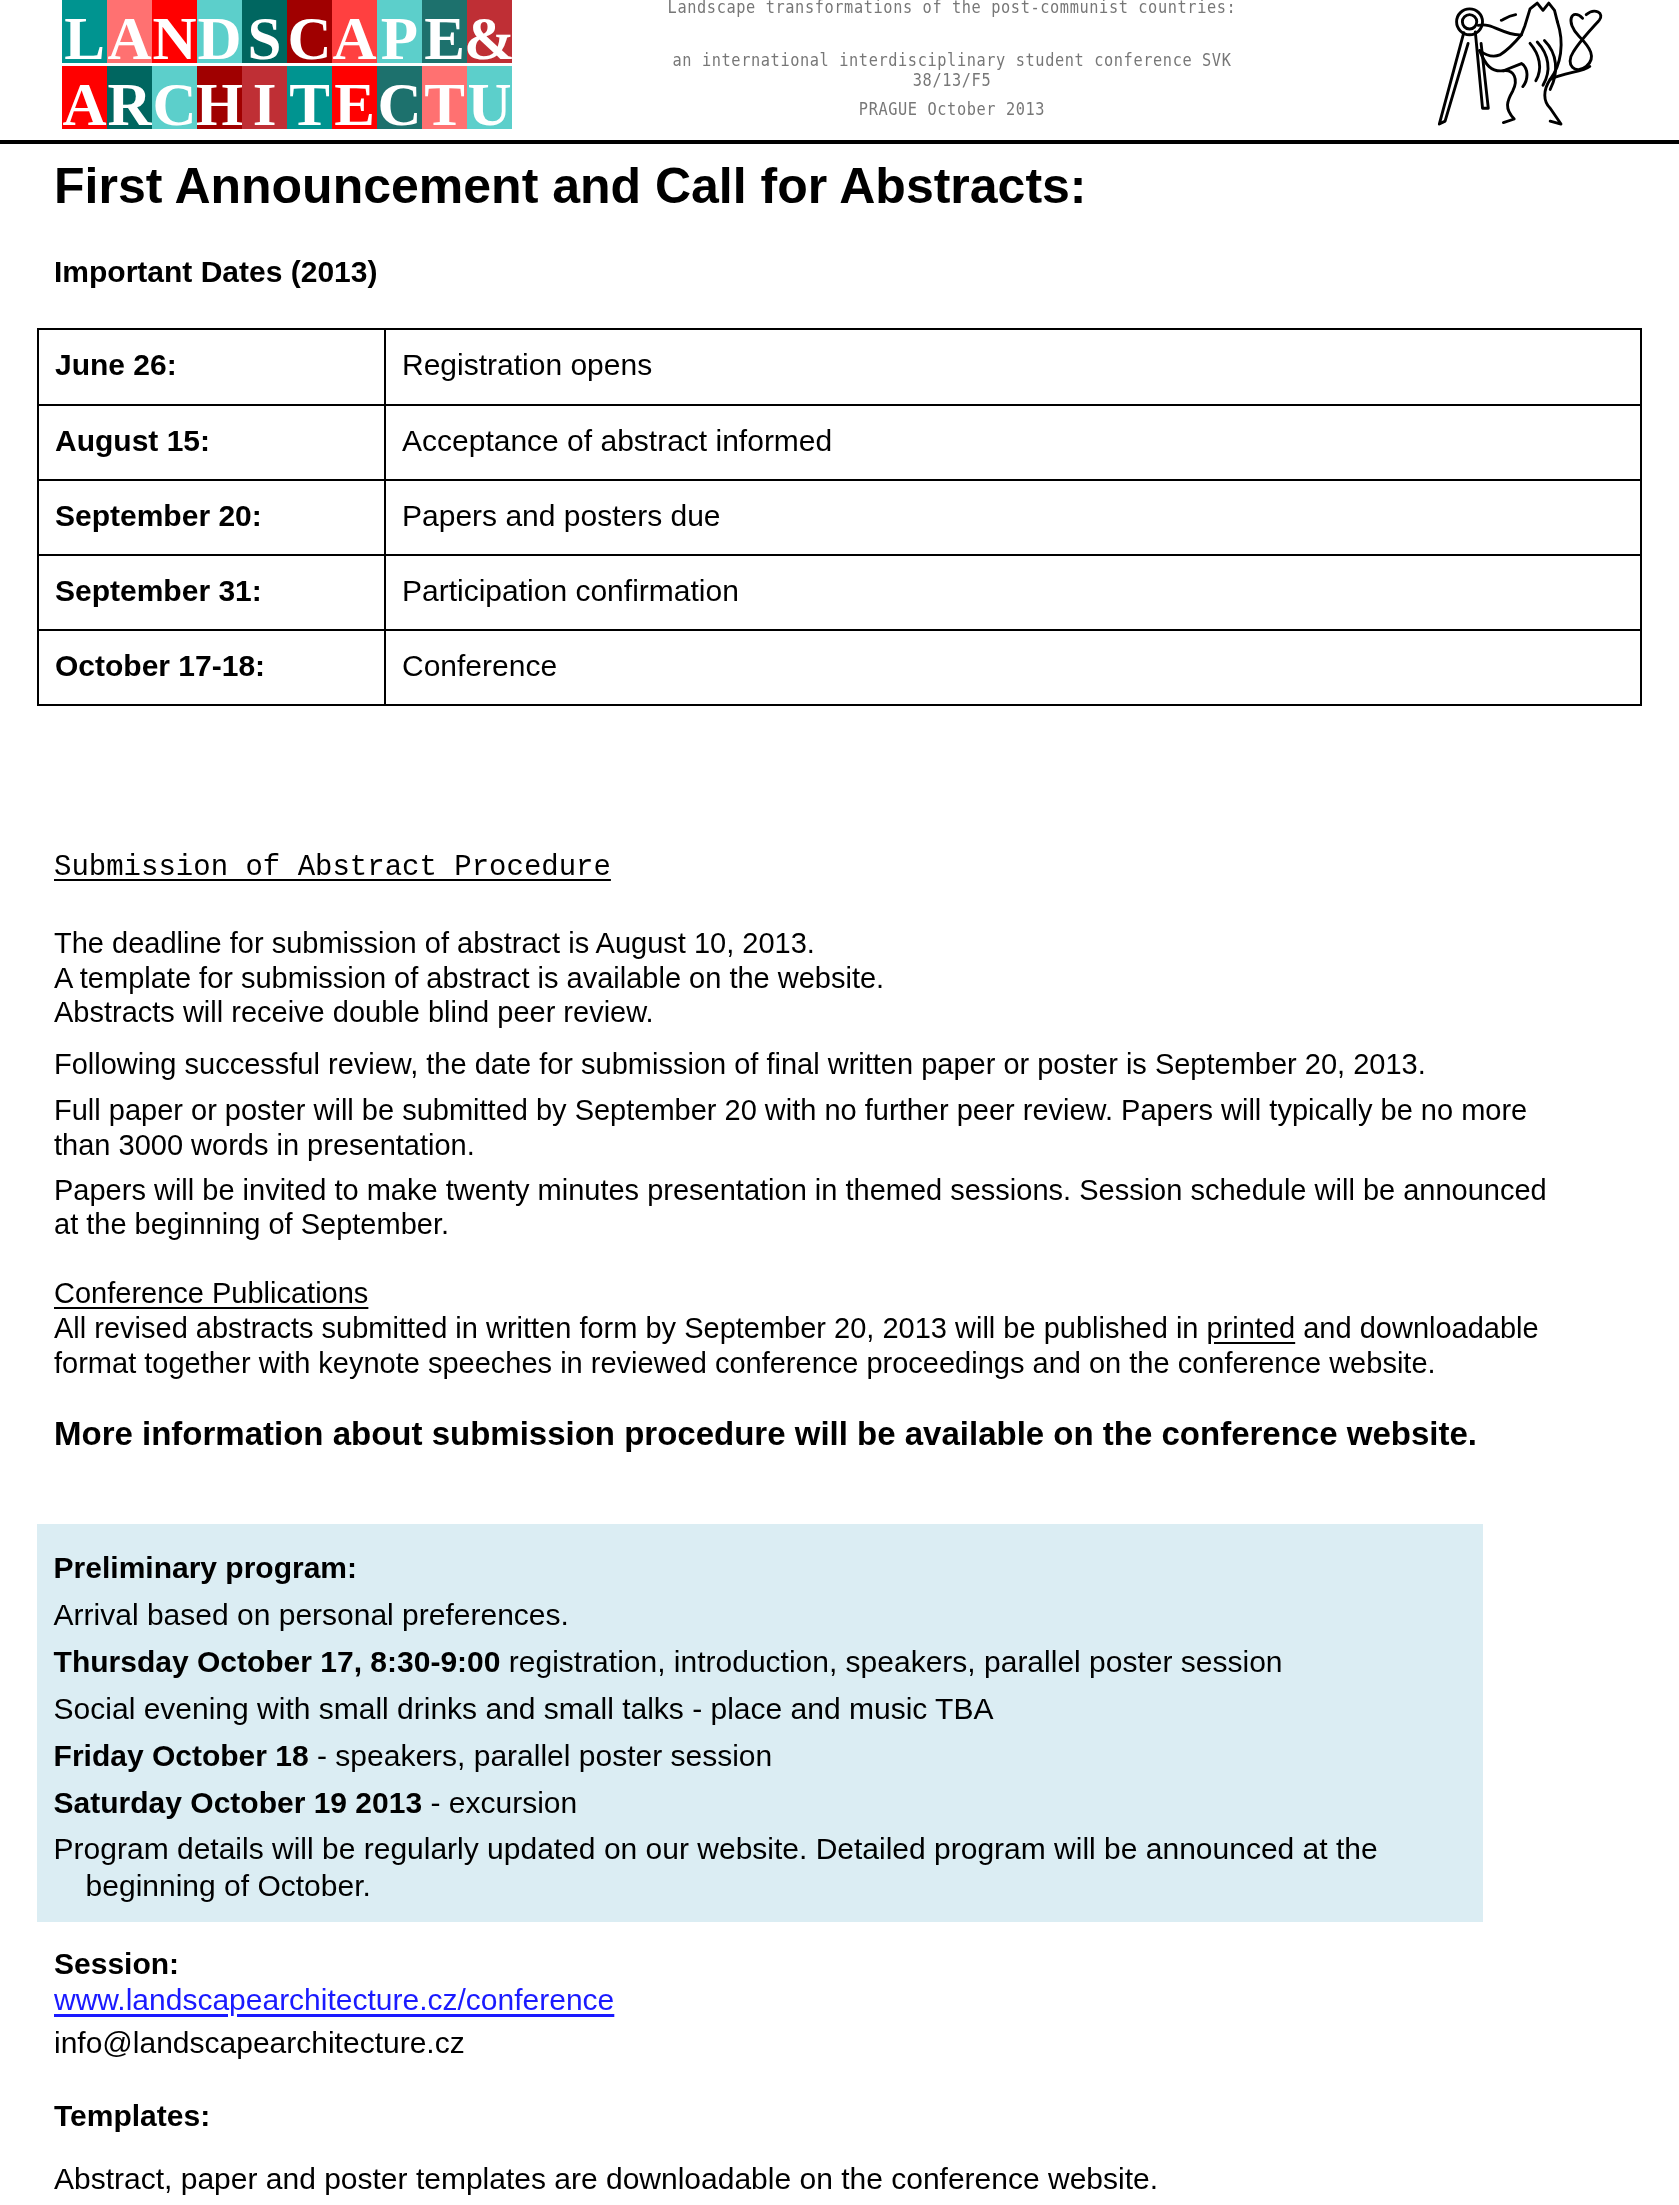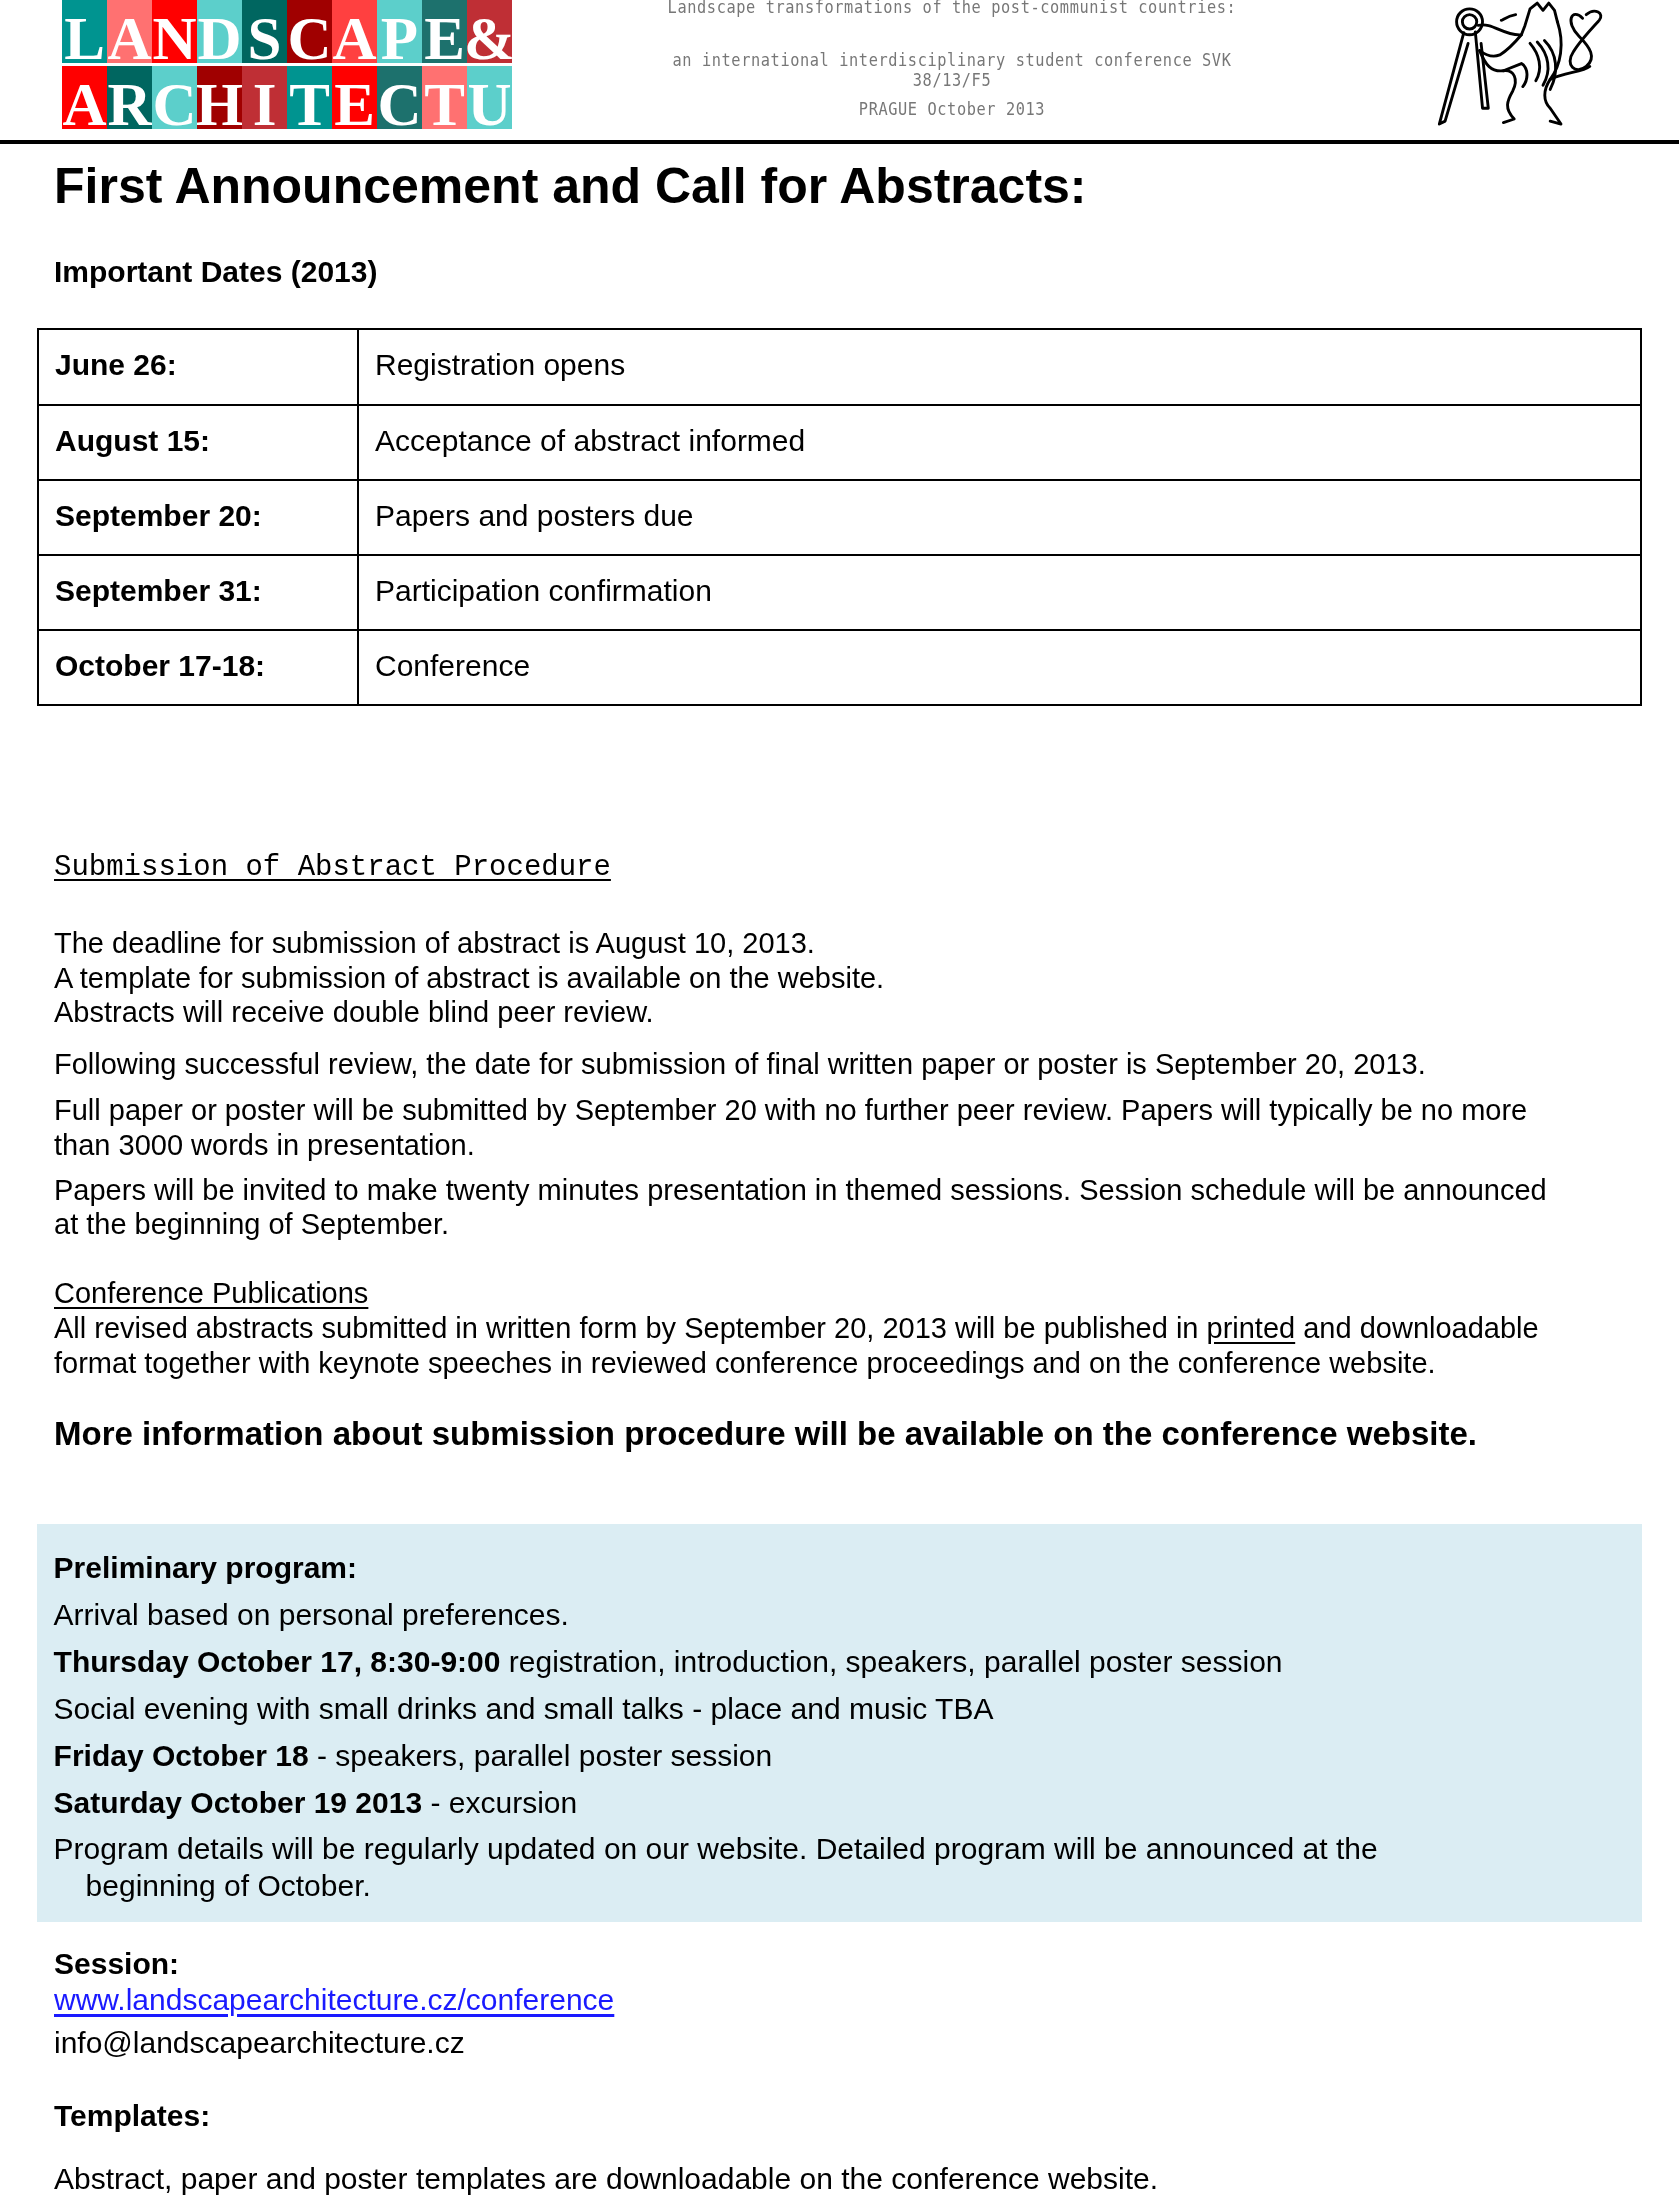--- a/index.html
+++ b/index.html
@@ -20,30 +20,30 @@
   .tagline .l2 { position: absolute; top: 50px; left: 0; right: 0; }
   .tagline .l3 { position: absolute; top: 99px; left: 0; right: 0; }
   .crest { position: absolute; left: 1435px; top: 0; width: 180px; height: 130px; }
   .header-rule { position: absolute; left: 0; top: 140px; width: 1680px; height: 3.6px; background: #000; }
 
   .title { position: absolute; left: 54px; top: 157px; font-size: 50px; font-weight: bold; white-space: nowrap; }
   .subhead { position: absolute; left: 54px; top: 255px; font-size: 30px; font-weight: bold; white-space: nowrap; }
 
   .dates-table { position: absolute; left: 37px; top: 328px; width: 1605px; border-collapse: collapse; }
   .dates-table td { border: 2.2px solid #000; font-size: 30px; vertical-align: top; padding: 16px 16px 0 16px; line-height: 37px; }
-  .dates-table td.d { width: 320px; font-weight: bold; }
+  .dates-table td.d { width: 347px; font-weight: bold; }
   .dates-table tr.r1 td { height: 76px; }
   .dates-table tr.r2 td { height: 113px; }
   .dates-table tr.rn td { height: 75px; }
 
   .body-text { position: absolute; left: 54px; font-size: 29px; line-height: 35px; white-space: nowrap; }
   .u { text-decoration: underline; text-underline-offset: 4.3px; }
   .bold-note { position: absolute; left: 54px; top: 1415px; font-size: 33px; font-weight: bold; white-space: nowrap; }
 
-  .program-box { position: absolute; left: 37px; top: 1524px; width: 1605px; height: 398px; background: #dbedf3; text-align: center; }
+  .program-box { position: absolute; left: 37px; top: 1524px; width: 1446px; height: 398px; background: #dbedf3; text-align: center; }
   .program-box .line { position: absolute; left: 16.6px; font-size: 30px; line-height: 37px; white-space: nowrap; }
   .program-box b { font-weight: bold; }
 
   .contact { position: absolute; left: 54px; font-size: 30px; white-space: nowrap; }
   .link { color: #1a1aff; text-decoration: underline; text-underline-offset: 4.3px; }
 </style>
 </head>
 <body>
 
 <div class="header">

